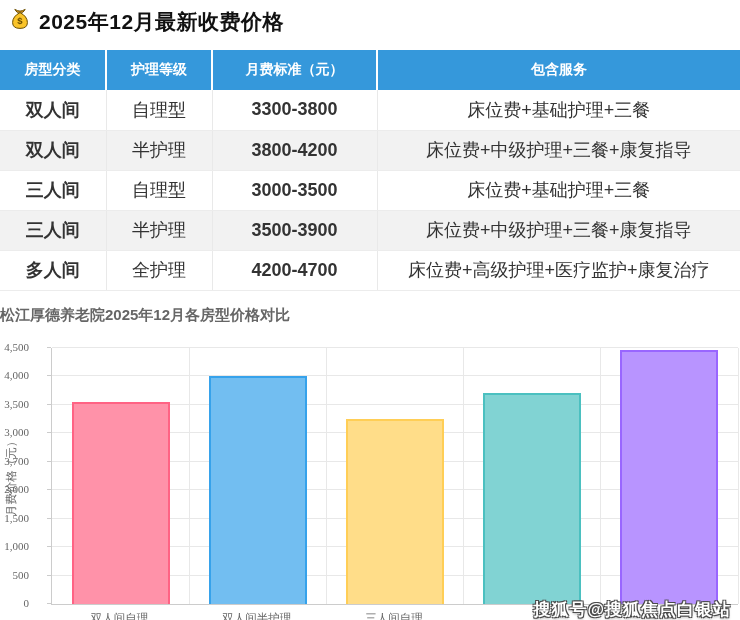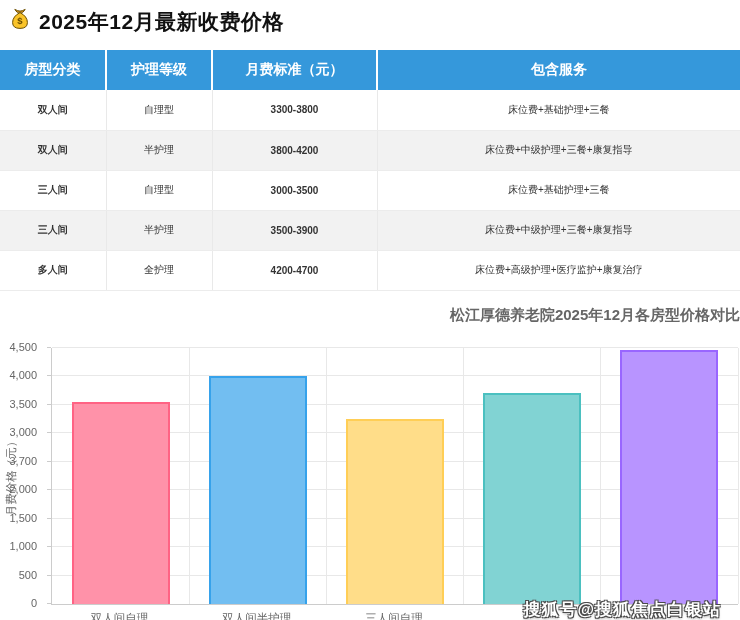--- a/index.html
+++ b/index.html
@@ -13,51 +13,51 @@
 
   
   table.pricing { width: 740px; border-collapse: collapse; table-layout: fixed; }
   table.pricing col.c1 { width: 106px; }
   table.pricing col.c2 { width: 106px; }
   table.pricing col.c3 { width: 165px; }
   table.pricing col.c4 { width: 363px; }
   table.pricing th { background: var(--header-bg, #3598db); color: var(--header-text, #fff);
     font-size: 14px; font-weight: bold; height: 40px; border-right: 2px solid #fff; }
   table.pricing th:last-child { border-right: none; }
-  table.pricing td { height: 40px; text-align: center; font-size: 10px; color: #333;
+  table.pricing td { height: 40px; text-align: center; font-size: 18px; color: #333;
     border-right: 1px solid #e9e9e9; border-bottom: 1px solid #ececec; background: #fff; }
   table.pricing td:last-child { border-right: none; }
   table.pricing tr:nth-child(even) td { background: var(--row-alt-bg, #f2f2f2); }
   td.room, td.price { color: var(--accent-red, #e74c3c); font-weight: bold; }
 
   
   .chart-section { position: relative; width: 740px; height: 334px; background: #fff; }
-  .chart-title { position: absolute; top: 15px; left: 0; width: 100%; text-align: right;
+  .chart-title { position: absolute; top: 15px; left: 0; width: 100%; text-align: left;
     font-size: 15px; font-weight: bold; color: var(--chart-title, #666); }
   .chart-plot { position: absolute; left: 51px; top: 57px; width: 687px; height: 257px;
     border-left: 1px solid #ccc; border-bottom: 1px solid #ccc; }
   .gridline-h { position: absolute; left: 0; width: 100%; height: 0;
     border-top: 1px solid var(--grid-line, #e8e8e8); }
   .gridline-v { position: absolute; top: 0; height: 100%; width: 0;
     border-left: 1px solid var(--grid-line, #e8e8e8); }
   .bar { position: absolute; bottom: 0; border-style: solid; border-width: 2px 2px 0 2px; }
   .y-ticks { position: absolute; left: 0; top: 57px; width: 45px; height: 257px; }
-  .y-tick-label { position: absolute; right: 8px; font-size: 11px; color: var(--axis-text, #666);
-    line-height: 13px; white-space: nowrap; }
+  .y-tick-label { position: absolute; right: 16px; font-size: 11px; color: var(--axis-text, #666);
+    line-height: 13px; white-space: nowrap; font-family: Liberation Serif, serif; }
   .y-tick-mark { position: absolute; width: 4px; height: 0; border-top: 1px solid #ccc; left: 47px; }
   .x-labels { position: absolute; left: 51px; top: 320px; width: 687px; height: 14px; }
   .x-label { position: absolute; top: 0; text-align: center; font-size: 11.5px;
     color: var(--axis-text, #666); white-space: nowrap; }
   .y-axis-title-wrap { position: absolute; left: 0; top: 57px; width: 22px; height: 257px; }
   .y-axis-title { position: absolute; top: 50%; left: 50%;
     transform: translate(-50%,-50%) rotate(-90deg); white-space: nowrap;
     font-size: 11.5px; color: var(--axis-text, #666); }
 
   
-  .watermark { position: absolute; right: 19px; bottom: 4px; font-size: 17px; font-weight: bold;
+  .watermark { position: absolute; right: 9px; bottom: 4px; font-size: 17px; font-weight: bold;
     color: #fff; letter-spacing: 1px;
     text-shadow: -1px -1px 0 #4a4a4a, 1px -1px 0 #4a4a4a, -1px 1px 0 #4a4a4a,
                  1px 1px 0 #4a4a4a, 0 2px 3px rgba(0,0,0,.35); }
 </style>
 </head>
 <body>
 
 <div class="page-header">
   <svg class="money-icon" viewBox="0 0 24 24">
     <path d="M9 5.2 L6.8 2.4 Q10 4.1 12 4.1 Q14 4.1 17.2 2.4 L15 5.2 Z" fill="#f5a623" stroke="#6b4e00" stroke-width="1"></path>

